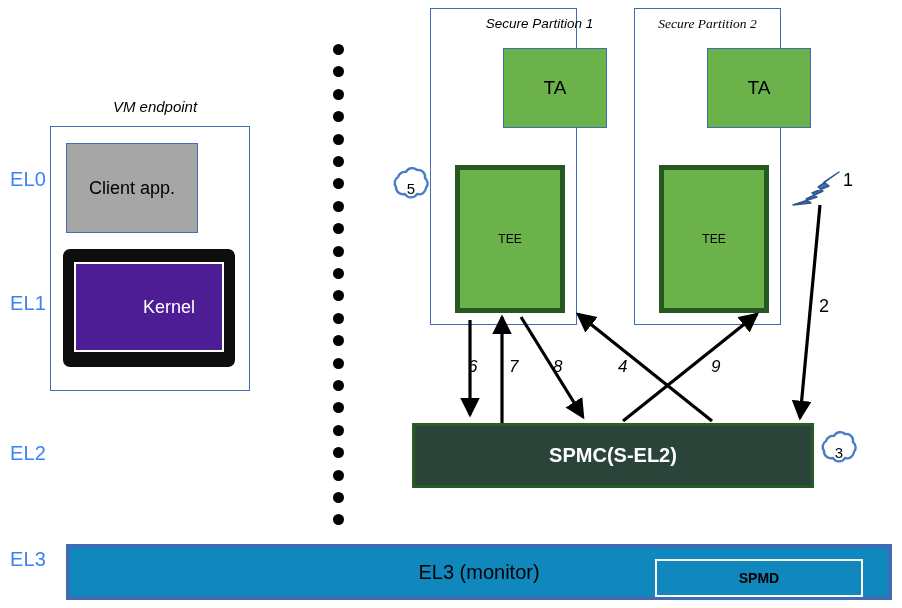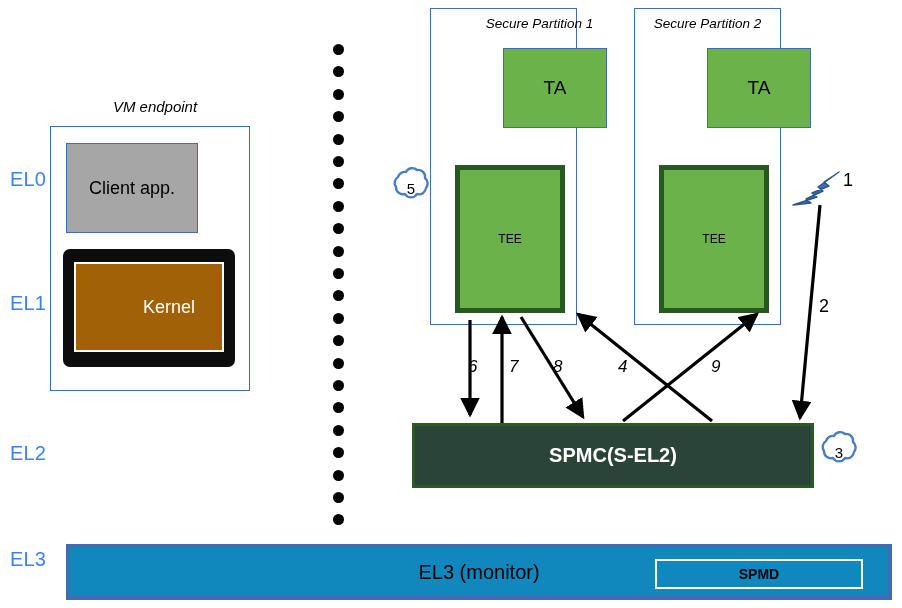--- a/index.html
+++ b/index.html
@@ -12,52 +12,52 @@
   .el-label{font-size:20px;color:#3b82f6;letter-spacing:.2px;}
   .ital{font-style:italic;font-size:15px;color:#000;}
   .centertxt{display:flex;align-items:center;justify-content:center;text-align:center;}
 
   
   #vm-title{left:70px;top:98px;width:170px;text-align:center;}
   #vm-box{left:50px;top:126px;width:200px;height:265px;border:1.5px solid #3f6db5;background:#fff;}
   #client-app{left:66px;top:143px;width:132px;height:90px;background:#a6a6a6;border:1.5px solid #3f6db5;
                font-size:18px;color:#000;}
   #kernel-outer{left:63px;top:249px;width:172px;height:118px;background:#0d0d0d;border-radius:7px;}
-  #kernel-inner{left:74px;top:262px;width:150px;height:90px;border:2px solid #ffffff;background:#a16207;
+  #kernel-inner{left:74px;top:262px;width:150px;height:90px;border:2px solid #ffffff;background:#4c1d95;
                 color:#fff;font-size:18px;padding-left:40px;}
 
   
   #dots{left:333px;top:44px;width:14px;height:492px;}
   #dots i{position:absolute;left:0;width:11px;height:11px;border-radius:50%;background:#000;display:block;}
 
   
   .sp-box{border:1.2px solid #3f6db5;background:#fff;}
   #sp1-box{left:430px;top:8px;width:147px;height:317px;}
   #sp2-box{left:634px;top:8px;width:147px;height:317px;}
   .sp-title{font-size:13.5px;font-style:italic;color:#000;text-align:center;}
   #sp1-title{left:430px;top:16px;width:147px;margin-left:36px;}
-  #sp2-title{left:634px;top:16px;width:147px;}
+  #sp2-title{left:634px;top:16px;width:147px;font-family:Liberation Serif, serif;}
 
   .ta-box{background:#6cb24b;border:1.4px solid #3f6db5;color:#000;font-size:19px;margin-left:44px;}
   #ta1{left:459px;top:48px;width:104px;height:80px;}
   #ta2{left:663px;top:48px;width:104px;height:80px;}
 
   .tee-box{background:#6cb24b;border:5px solid #26591f;color:#000;font-size:12px;}
   #tee1{left:455px;top:165px;width:110px;height:148px;}
   #tee2{left:659px;top:165px;width:110px;height:148px;}
 
   
   #spmc{left:412px;top:423px;width:402px;height:65px;background:#2a4439;border:3px solid #2a5b22;
         color:#fff;font-size:20px;font-weight:bold;}
 
   
   #el3-bar{left:66px;top:544px;width:826px;height:56px;background:#1088bd;border:4px solid #3f6db5;
            color:#000;font-size:20px;}
   #el3-text{left:66px;top:544px;width:826px;height:56px;color:#000;font-size:20px;}
-  #spmd{left:655px;top:559px;width:208px;height:30px;border:2px solid #ffffff;color:#000;
+  #spmd{left:655px;top:559px;width:208px;height:38px;border:2px solid #ffffff;color:#000;
         font-size:14px;font-weight:bold;background:transparent;}
 
   
   #elbl0{left:10px;top:168px;}
   #elbl1{left:10px;top:292px;}
   #elbl2{left:10px;top:442px;}
   #elbl3{left:10px;top:548px;}
 
   
   #vec{position:absolute;left:0;top:0;width:902px;height:608px;pointer-events:none;}

